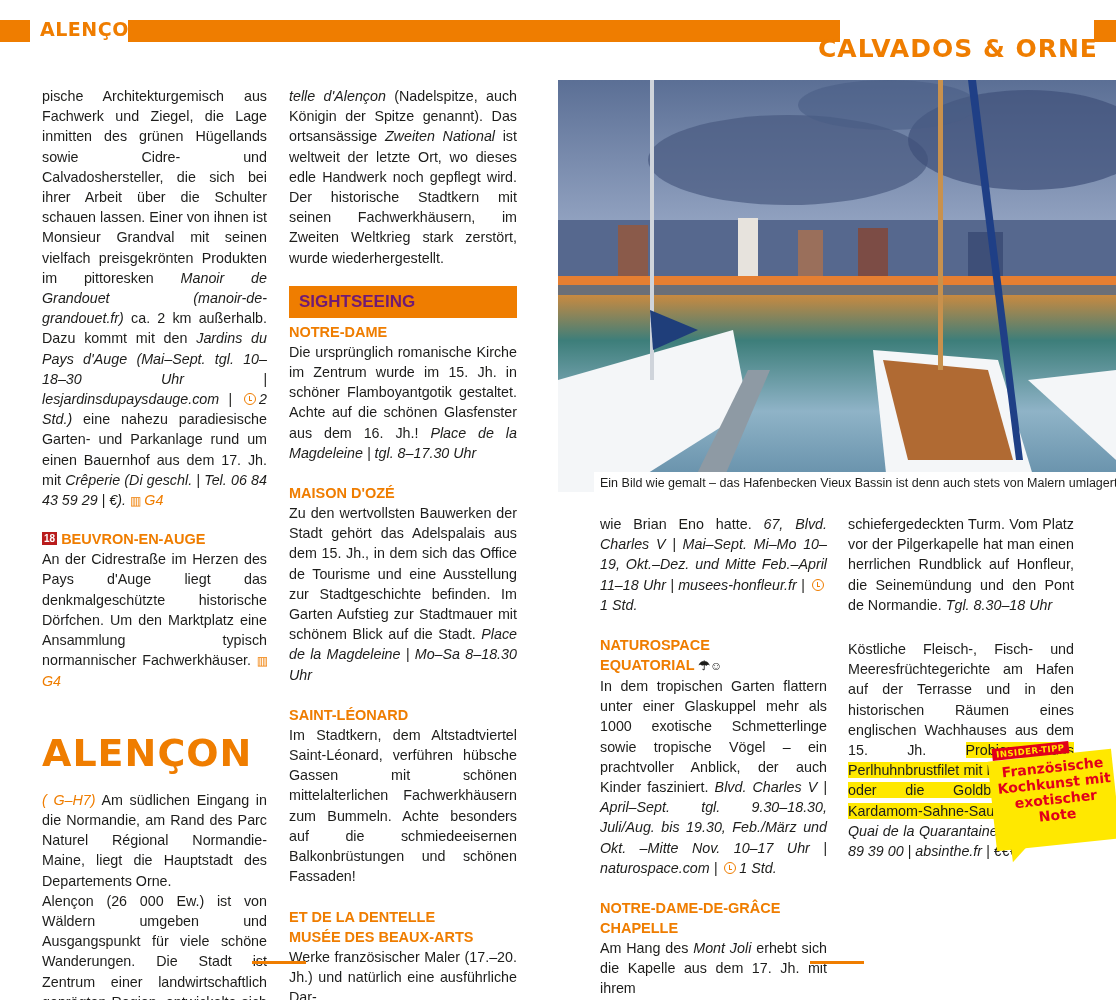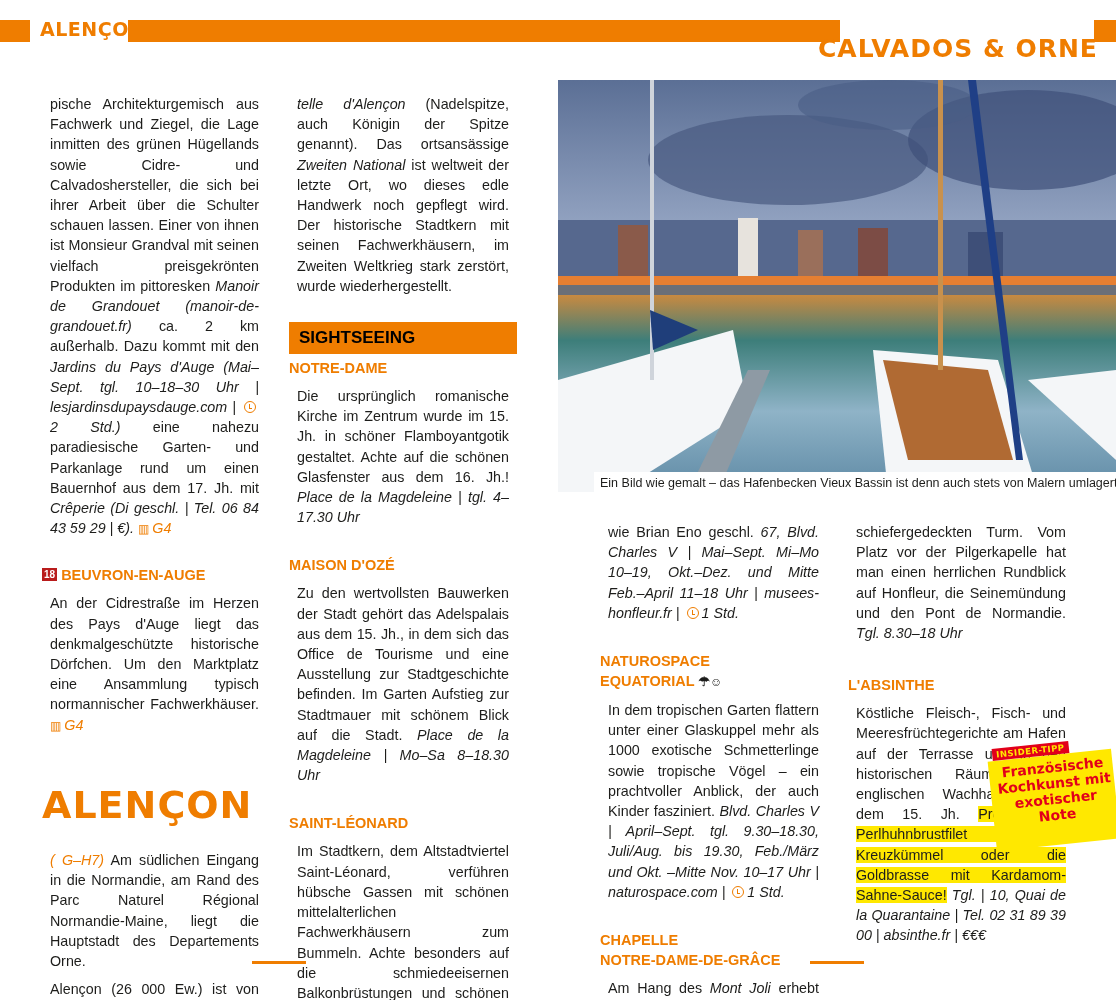--- a/index.html
+++ b/index.html
@@ -6,25 +6,25 @@
   html, body { width: 1116px; height: 1000px; background: #ffffff; overflow: hidden; }
   body { position: relative; font-family: "Liberation Sans", sans-serif; color: #1d1d1b; }
 
   
   .hdr-bar { position: absolute; top: 20px; height: 22px; background: #ef7d00; }
   .hdr-title { position: absolute; top: 14px; font-family: "DejaVu Sans", sans-serif; font-weight: bold; color: #ef7d00; letter-spacing: 0.5px; }
   .hdr-left-title { left: 40px; font-size: 19px; top: 18px; }
   .hdr-right-title { left: 818px; font-size: 25px; top: 14px; letter-spacing: 1px; margin-top: 20px; }
 
   .col { position: absolute; font-size: 14.3px; line-height: 20.2px; text-align: justify; hyphens: manual; color: #1d1d1b; font-family: "Liberation Sans", sans-serif; }
-  .col p { margin: 8px; }
+  .col p { margin: 0; }
   .col i { font-style: italic; }
   .orange { color: #ef7d00; }
   .sub { color: #ef7d00; font-weight: bold; font-size: 14.5px; line-height: 20px; text-transform: uppercase; }
-  .section-box { background: #ef7d00; color: #000000; font-weight: bold; font-size: 17px; padding: 4px 10px; height: 32px; line-height: 24px; margin: 0; }
+  .section-box { background: #ef7d00; color: #701a75; font-weight: bold; font-size: 17px; padding: 4px 10px; height: 32px; line-height: 24px; margin: 0; }
   .big-title { font-family: "DejaVu Sans", sans-serif; color: #ef7d00; font-weight: bold; font-size: 38px; line-height: 46px; letter-spacing: 1px; }
   .numbadge { display: inline-block; background: #b91c1c; color: #fff; font-size: 10px; line-height: 13px; padding: 0 2px; margin-right: 4px; vertical-align: 2px; font-weight: bold; }
   .bold { font-weight: normal; }
   .clock { display: inline-block; width: 12px; height: 12px; border: 1.6px solid #ef7d00; border-radius: 50%; position: relative; vertical-align: -1px; margin: 0 3px; }
   .clock::after { content: ""; position: absolute; left: 4px; top: 2px; width: 2px; height: 4px; border-left: 1.4px solid #ef7d00; border-bottom: 1.4px solid #ef7d00; }
   .mapicon { color: #ef7d00; font-style: normal; font-size: 12px; letter-spacing: -1px; }
   .hl { background: #ffe800; }
 
   
   .photo { position: absolute; left: 558px; top: 80px; width: 558px; height: 412px; overflow: hidden; }
@@ -75,21 +75,21 @@
 </div>
 
 <div class="col" style="left:289px;top:86px;width:228px;">
   <p>
     <i>telle d'Alençon</i><span> (Nadelspitze, auch Königin der Spitze genannt). Das ortsansässige </span><i>Zweiten National</i><span> ist weltweit der letzte Ort, wo dieses edle Handwerk noch gepflegt wird. Der historische Stadtkern mit seinen Fachwerkhäusern, im Zweiten Weltkrieg stark zerstört, wurde wiederhergestellt.</span>
   </p>
   <div style="height:18px"></div>
   <div class="section-box">SIGHTSEEING</div>
   <div style="height:4px"></div>
   <div class="sub">NOTRE-DAME</div>
-  <p><span>Die ursprünglich romanische Kirche im Zentrum wurde im 15. Jh. in schöner Flamboyantgotik gestaltet. Achte auf die schönen Glasfenster aus dem 16. Jh.! </span><i>Place de la Magdeleine | tgl. 4–17.30 Uhr</i></p>
+  <p><span>Die ursprünglich romanische Kirche im Zentrum wurde im 15. Jh. in schöner Flamboyantgotik gestaltet. Achte auf die schönen Glasfenster aus dem 16. Jh.! </span><i>Place de la Magdeleine | tgl. 8–17.30 Uhr</i></p>
   <div style="height:20px"></div>
   <div class="sub">MAISON D'OZÉ</div>
   <p><span>Zu den wertvollsten Bauwerken der Stadt gehört das Adelspalais aus dem 15. Jh., in dem sich das Office de Tourisme und eine Ausstellung zur Stadtgeschichte befinden. Im Garten Aufstieg zur Stadtmauer mit schönem Blick auf die Stadt. </span><i>Place de la Magdeleine | Mo–Sa 8–18.30 Uhr</i></p>
   <div style="height:20px"></div>
   <div class="sub">SAINT-LÉONARD</div>
   <p>Im Stadtkern, dem Altstadtviertel Saint-Léonard, verführen hübsche Gassen mit schönen mittelalterlichen Fachwerkhäusern zum Bummeln. Achte besonders auf die schmiedeeisernen Balkonbrüstungen und schönen Fassaden!</p>
   <div style="height:20px"></div>
   <div class="sub">ET DE LA DENTELLE</div>
   <div class="sub">MUSÉE DES BEAUX-ARTS</div>
   <p>Werke französischer Maler (17.–20. Jh.) und natürlich eine ausführliche Dar-</p>
@@ -139,46 +139,45 @@
       <rect x="380" y="0" width="5" height="290" fill="#c8914d"></rect>
       <path d="M410 0 L418 0 L465 380 L458 380 Z" fill="#1f3f86"></path>
     </g>
     <path d="M470 300 L558 290 L558 380 Z" fill="#f4f6f8"></path>
   </svg>
 </div>
 <div class="caption">Ein Bild wie gemalt – das Hafenbecken Vieux Bassin ist denn auch stets von Malern umlagert</div>
 
 <div class="col" style="left:600px;top:514px;width:227px;">
   <p>
-    <span>wie Brian Eno geschl. </span><i>67, Blvd. Charles V | Mai–Sept. Mi–Mo 10–19, Okt.–Dez. und Mitte Feb.–April 11–18 Uhr | musees-honfleur.fr | </i><span class="clock"></span><i>1 Std.</i>
+    <span>wie Brian Eno hatte. </span><i>67, Blvd. Charles V | Mai–Sept. Mi–Mo 10–19, Okt.–Dez. und Mitte Feb.–April 11–18 Uhr | musees-honfleur.fr | </i><span class="clock"></span><i>1 Std.</i>
   </p>
   <div style="height:20px"></div>
   <div class="sub">NATUROSPACE</div>
   <div class="sub">
     <span>EQUATORIAL</span>
     <span style="color:#1d1d1b;font-size:13px;">☂</span><span style="color:#1d1d1b;font-size:12px;">☺</span>
   </div>
   <p>
     <span>In dem tropischen Garten flattern unter einer Glaskuppel mehr als 1000 exotische Schmetterlinge sowie tropische Vögel – ein prachtvoller Anblick, der auch Kinder fasziniert. </span><i>Blvd. Charles V | April–Sept. tgl. 9.30–18.30, Juli/Aug. bis 19.30, Feb./März und Okt. –Mitte Nov. 10–17 Uhr | naturospace.com | </i><span class="clock"></span><i>1 Std.</i>
   </p>
   <div style="height:20px"></div>
+  <div class="sub">NOTRE-DAME-DE-GRÂCE</div>
   <div class="sub">CHAPELLE</div>
-  <div class="sub">NOTRE-DAME-DE-GRÂCE</div>
   <p>
     <span>Am Hang des </span><i>Mont Joli</i><span> erhebt sich die Kapelle aus dem 17. Jh. mit ihrem</span>
   </p>
 </div>
 
 <div class="col" style="left:848px;top:514px;width:226px;">
   <p>
     <span>schiefergedeckten Turm. Vom Platz vor der Pilgerkapelle hat man einen herrlichen Rundblick auf Honfleur, die Seinemündung und den Pont de Normandie. </span><i>Tgl. 8.30–18 Uhr</i>
   </p>
   <div style="height:20px"></div>
   <div style="height:4px"></div>
-  <div class="sub">L'ABSINTHE</div>
   <p style="padding-right:0;">
     <span>Köstliche Fleisch-, Fisch- und Meeresfrüchtegerichte am Hafen auf der Terrasse und in den historischen Räumen eines englischen Wachhauses aus dem 15. Jh. </span><span class="hl">Probier das Perlhuhnbrustfilet mit Kreuzkümmel oder die Goldbrasse mit Kardamom-Sahne-Sauce!</span><i> Tgl. | 10, Quai de la Quarantaine | Tel. 02 31 89 39 00 | absinthe.fr | €€€</i>
   </p>
 </div>
 
 <div class="tip">
   <div class="tip-tail"></div>
   <div class="tip-body"></div>
   <div class="tip-label">INSIDER-TIPP</div>
   <div class="tip-text">Französische Kochkunst mit exotischer Note</div>

